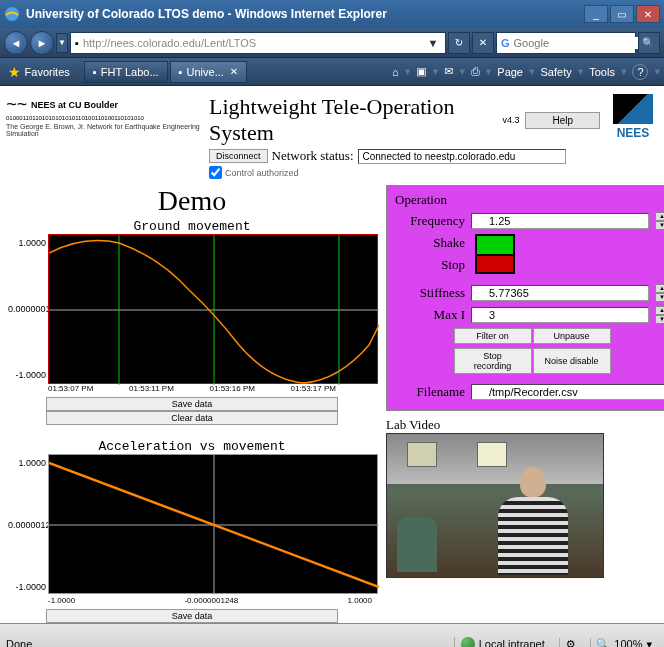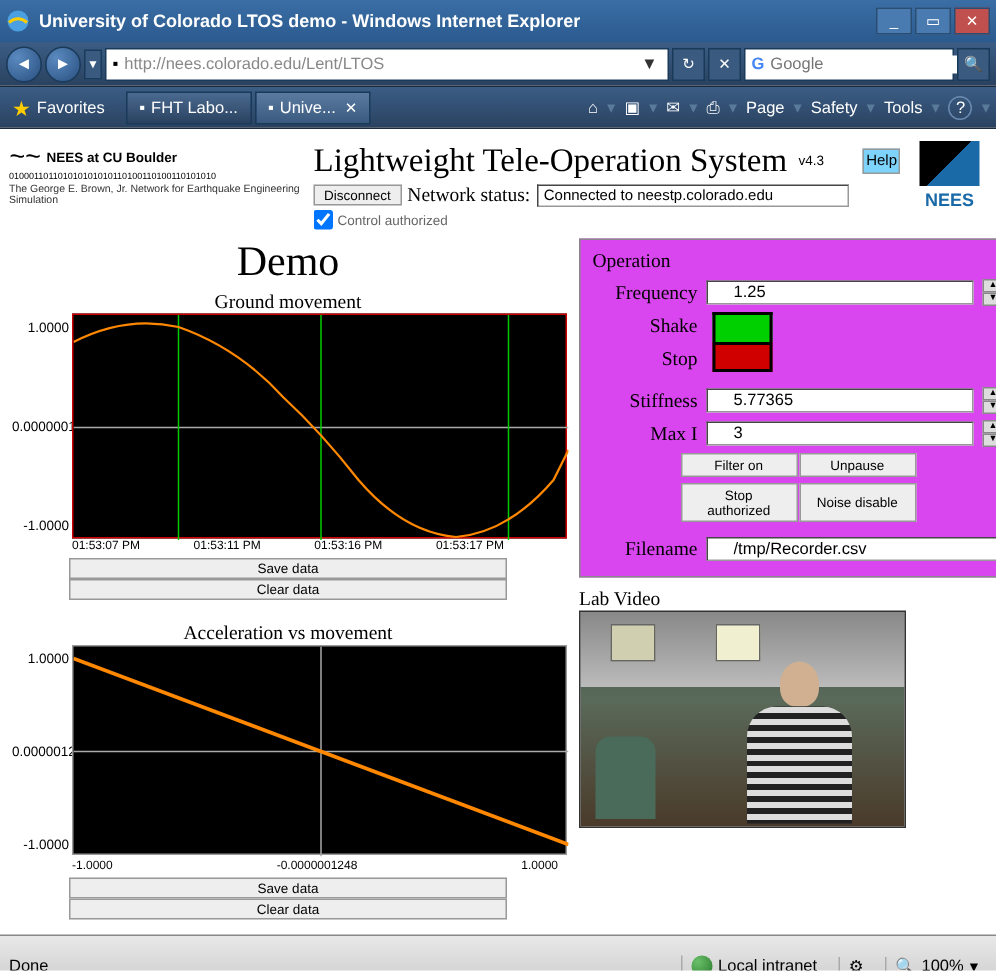--- a/index.html
+++ b/index.html
@@ -41,31 +41,31 @@
 .logo-box .tagline { font-size: 7px; color: #333; margin-top: 2px; }
 .squiggle { font-size: 18px; font-style: italic; }
 .main-title-box { flex: 1; }
 .main-title { font-family: 'Times New Roman', serif; font-size: 22px; text-align: left; }
 .net-row { display: flex; align-items: center; gap: 4px; font-size: 10px; margin-top: 2px; }
 .disconnect-btn { font-size: 9px; padding: 1px 6px; background: #eee; border: 1px solid #999; cursor: pointer; }
 .net-label { font-family: 'Times New Roman', serif; font-size: 13px; }
 .net-status { border: 1px inset #999; padding: 1px 4px; background: #fff; font-size: 10px; width: 208px; }
 .ctrl-auth { display: flex; align-items: center; gap: 3px; font-size: 9px; color: #666; margin-top: 2px; }
 .ver { font-size: 9px; margin-left: auto; }
-.help-btn { padding: 2px 1px; font-size: 10px; background: #7dd3fc; border: 1px solid #999; cursor: pointer; margin-left: 20px; }
+.help-btn { padding: 2px 26px; font-size: 10px; background: #e5e5e5; border: 1px solid #999; cursor: pointer; }
 .nees-logo { width: 50px; text-align: center; }
 .nees-logo .sq { width: 40px; height: 30px; background: linear-gradient(135deg, #000 0%, #000 50%, #1a6aa8 50%); margin: 0 auto; }
 .nees-logo .txt { color: #1a6aa8; font-size: 12px; font-weight: bold; margin-top: 2px; }
 
 .main-cols { display: flex; gap: 8px; margin-top: 2px; }
 .left-col { width: 390px; }
 .right-col { flex: 1; }
 
 .demo-title { font-family: 'Times New Roman', serif; font-size: 28px; text-align: center; }
-.chart-title { font-family: Liberation Serif, serif; font-size: 13px; text-align: center; margin-top: 2px; }
+.chart-title { font-family: Liberation Mono, monospace; font-size: 13px; text-align: center; margin-top: 2px; }
 .chart-wrap { position: relative; display: flex; }
 .y-labels { width: 42px; display: flex; flex-direction: column; justify-content: space-between; text-align: right; font-size: 9px; padding: 4px 2px; }
 .chart { background: #000; border: 1px solid #cc0000; position: relative; }
 .chart1 { width: 330px; height: 150px; }
 .chart2 { width: 330px; height: 140px; border: 1px solid #999; }
 .x-labels { display: flex; justify-content: space-between; font-size: 8px; padding: 0 42px 0 42px; }
 .x-labels2 { display: flex; justify-content: space-between; font-size: 8px; padding: 0 6px 0 42px; }
 .chart-btns { display: flex; justify-content: space-around; margin-top: 4px; padding: 0 40px; flex-direction: column; }
 .small-btn { padding: 1px 14px; font-size: 9px; background: #eee; border: 1px solid #999; cursor: pointer; }
 
@@ -293,21 +293,21 @@
           <div class="spinner">
               <div>▲</div>
               <div>▼</div>
             </div>
         </div>
         <div class="op-btn-row">
           <button class="op-btn">Filter on</button>
           <button class="op-btn">Unpause</button>
         </div>
         <div class="op-btn-row">
-          <button class="op-btn">Stop authorized</button>
+          <button class="op-btn">Stop recording</button>
           <button class="op-btn">Noise disable</button>
         </div>
         <div class="op-row" style="margin-top:10px;">
           <div class="op-label">Filename</div>
           <input class="op-input" value="/tmp/Recorder.csv" style="">
         </div>
       </div>
 
       <div class="video-title">Lab Video</div>
       <div class="video">

